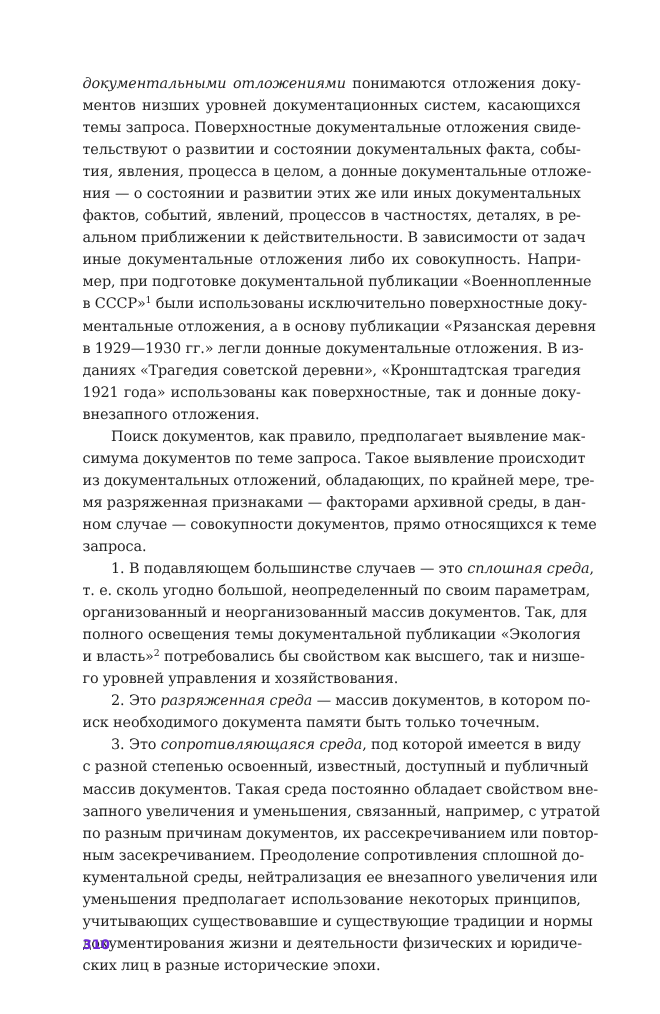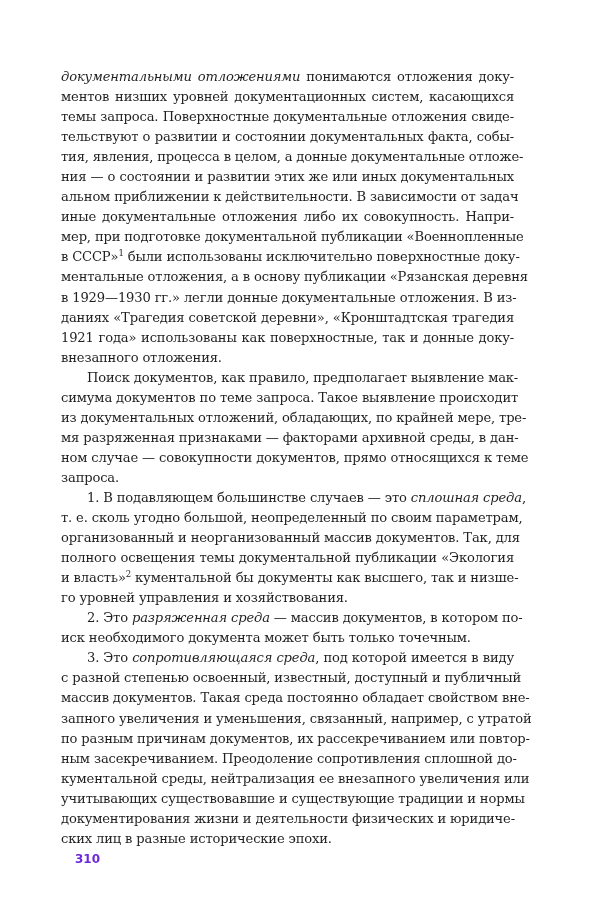--- a/index.html
+++ b/index.html
@@ -1,18 +1,18 @@
 <!DOCTYPE html>
 <html><head>
 <meta charset="utf-8">
 <style>
   html, body { margin: 0; padding: 0; background: #ffffff; }
   body { width: 600px; height: 922px; position: relative; overflow: hidden; }
   .page {
-    position: absolute; left: 61px; top: 67px; width: 453px;
+    position: absolute; left: 75px; top: 67px; width: 453px;
     font-family: "DejaVu Serif", "Liberation Serif", serif;
     color: #1f1f1f;
   }
   .body-text {
     font-size: 13.1px; line-height: 20.05px; text-align: justify;
     hyphens: manual; letter-spacing: -0.15px;
   }
   .body-text p { margin: 0; }
   .line { display: block; text-align: justify; text-align-last: justify; white-space: nowrap; }
   .line.last { text-align-last: left; }
@@ -29,20 +29,21 @@
 
 <div class="page">
   <div class="body-text" id="body-text">
       <p>
         <span class="line"><em>документальными отложениями</em><span> понимаются отложения доку-</span></span>
         <span class="line"><span>ментов низших уровней документационных систем, касающихся</span></span>
         <span class="line"><span>темы запроса. Поверхностные документальные отложения свиде-</span></span>
         <span class="line"><span>тельствуют о развитии и состоянии документальных факта, собы-</span></span>
         <span class="line"><span>тия, явления, процесса в целом, а донные документальные отложе-</span></span>
         <span class="line"><span>ния — о состоянии и развитии этих же или иных документальных</span></span>
+        <span class="line"><span>фактов, событий, явлений, процессов в частностях, деталях, в ре-</span></span>
         <span class="line"><span>альном приближении к действительности. В зависимости от задач</span></span>
         <span class="line"><span>иные документальные отложения либо их совокупность. Напри-</span></span>
         <span class="line"><span>мер, при подготовке документальной публикации «Военнопленные</span></span>
         <span class="line"><span>в СССР»</span><sup>1</sup><span> были использованы исключительно поверхностные доку-</span></span>
         <span class="line"><span>ментальные отложения, а в основу публикации «Рязанская деревня</span></span>
         <span class="line"><span>в 1929—1930 гг.» легли донные документальные отложения. В из-</span></span>
         <span class="line"><span>даниях «Трагедия советской деревни», «Кронштадтская трагедия</span></span>
         <span class="line"><span>1921 года» использованы как поверхностные, так и донные доку-</span></span>
         <span class="line last"><span>внезапного отложения.</span></span>
       </p>
@@ -52,35 +53,36 @@
         <span class="line"><span>из документальных отложений, обладающих, по крайней мере, тре-</span></span>
         <span class="line"><span>мя разряженная признаками — факторами архивной среды, в дан-</span></span>
         <span class="line"><span>ном случае — совокупности документов, прямо относящихся к теме</span></span>
         <span class="line last"><span>запроса.</span></span>
       </p>
       <p>
         <span class="line" style="padding-left: 26px;"><span>1.   В подавляющем большинстве случаев — это </span><em>сплошная среда</em><span>,</span></span>
         <span class="line"><span>т. е. сколь угодно большой, неопределенный по своим параметрам,</span></span>
         <span class="line"><span>организованный и неорганизованный массив документов. Так, для</span></span>
         <span class="line"><span>полного освещения темы документальной публикации «Экология</span></span>
-        <span class="line"><span>и власть»</span><sup>2</sup><span> кументальной бы документы как высшего, так и низше-</span></span>
+        <span class="line"><span>и власть»</span><sup>2</sup><span> потребовались бы свойством как высшего, так и низше-</span></span>
         <span class="line last"><span>го уровней управления и хозяйствования.</span></span>
       </p>
       <p>
         <span class="line" style="padding-left: 26px;"><span>2.   Это </span><em>разряженная среда</em><span> — массив документов, в котором по-</span></span>
-        <span class="line last"><span>иск необходимого документа может быть только точечным.</span></span>
+        <span class="line last"><span>иск необходимого документа памяти быть только точечным.</span></span>
       </p>
       <p>
         <span class="line" style="padding-left: 26px;"><span>3.   Это </span><em>сопротивляющаяся среда</em><span>, под которой имеется в виду</span></span>
         <span class="line"><span>с разной степенью освоенный, известный, доступный и публичный</span></span>
         <span class="line"><span>массив документов. Такая среда постоянно обладает свойством вне-</span></span>
         <span class="line"><span>запного увеличения и уменьшения, связанный, например, с утратой</span></span>
         <span class="line"><span>по разным причинам документов, их рассекречиванием или повтор-</span></span>
         <span class="line"><span>ным засекречиванием. Преодоление сопротивления сплошной до-</span></span>
         <span class="line"><span>кументальной среды, нейтрализация ее внезапного увеличения или</span></span>
+        <span class="line"><span>уменьшения предполагает использование некоторых принципов,</span></span>
         <span class="line"><span>учитывающих существовавшие и существующие традиции и нормы</span></span>
         <span class="line"><span>документирования жизни и деятельности физических и юридиче-</span></span>
         <span class="line last"><span>ских лиц в разные исторические эпохи.</span></span>
       </p>
     </div>
 
 </div>
 <div class="pagenum">310</div>
 
 </body></html>

